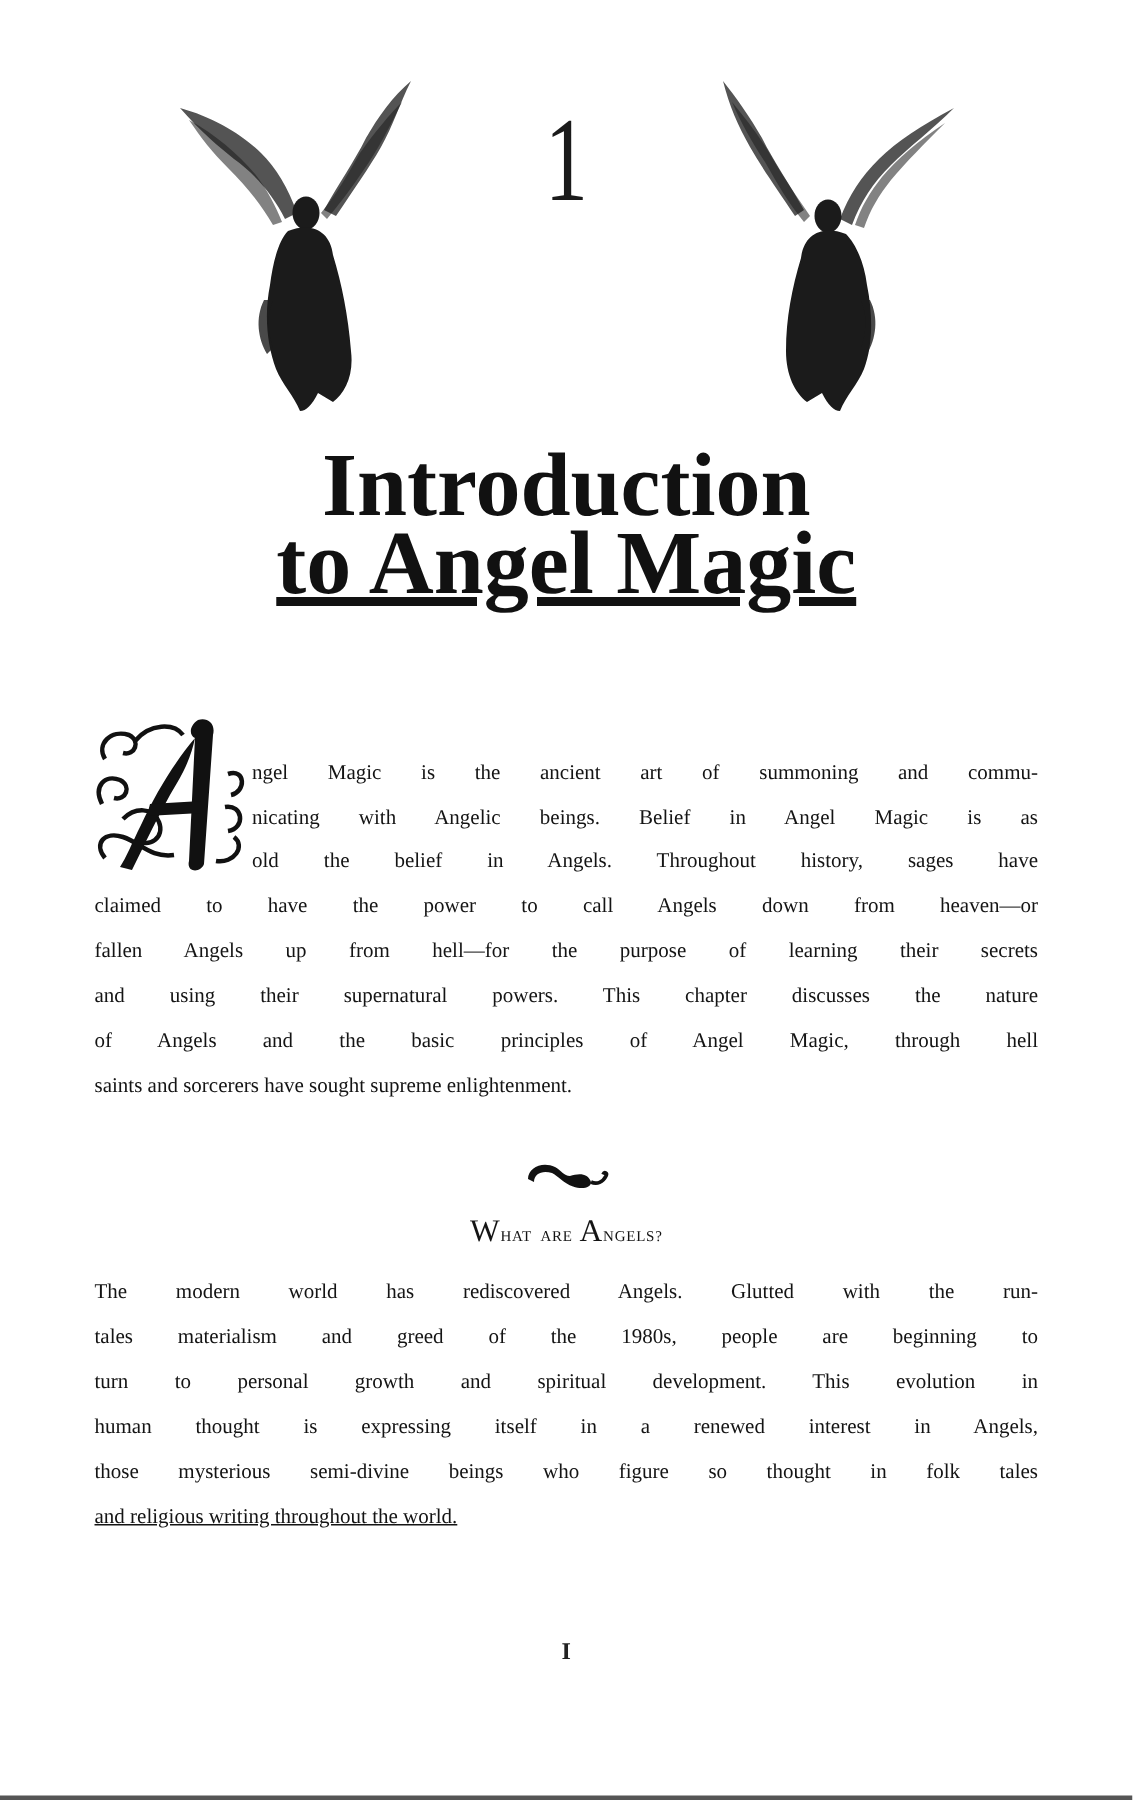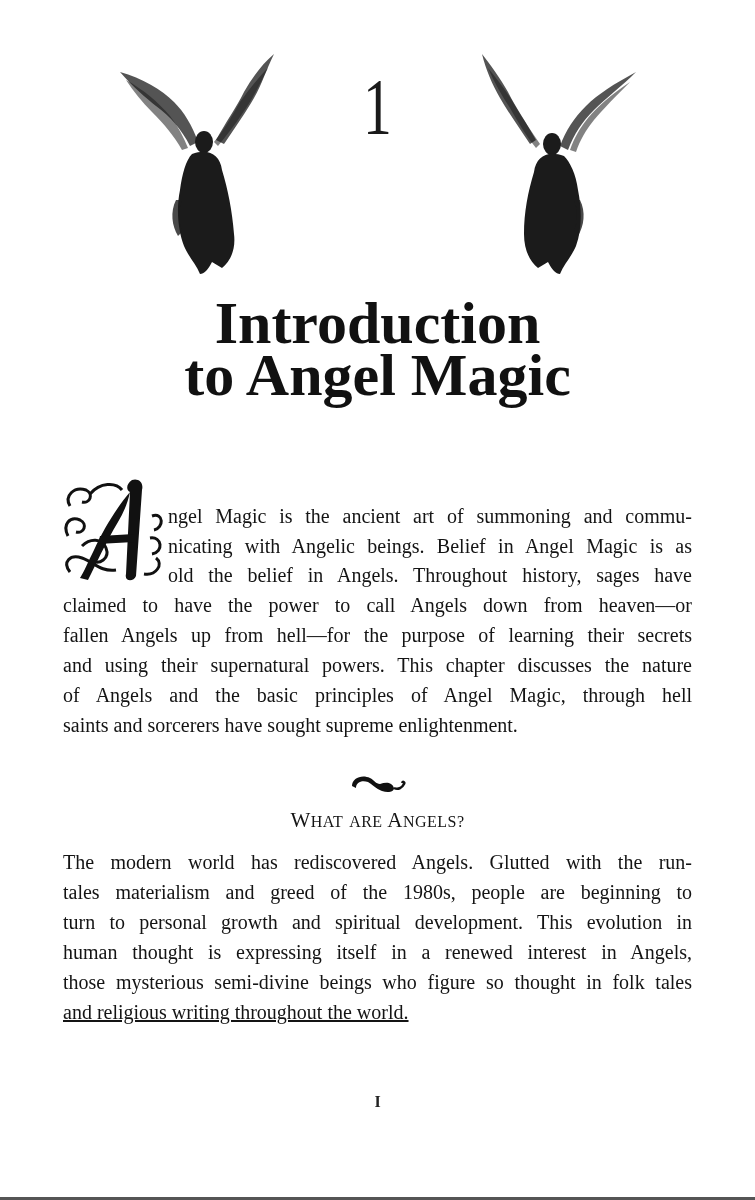--- a/index.html
+++ b/index.html
@@ -4,27 +4,27 @@
 <style>
   html, body { margin:0; padding:0; background:#ffffff; }
   body { width:755px; height:1200px; position:relative; overflow:hidden;
          font-family:"Liberation Serif","DejaVu Serif",serif; color:#111; }
   .angel { position:absolute; width:170px; height:225px; }
   .chapter-num { position:absolute; left:0; width:755px; top:62px; text-align:center;
          font-size:80px; line-height:90px; font-weight:normal; color:#1a1a1a;
          transform:scaleX(0.72); transform-origin:center; }
   .title { position:absolute; left:0; width:755px; text-align:center;
          font-size:60px; font-weight:bold; line-height:50px; color:#111; }
-  .line { position:absolute; white-space:nowrap; font-size:20px; line-height:30px; color:#141414; }
+  .line { position:absolute; white-space:nowrap; font-size:14px; line-height:30px; color:#141414; }
   .just { text-align:justify; text-align-last:justify; }
   .dropcap { position:absolute; left:60px; top:476px; width:108px; height:108px; }
   .ornament { position:absolute; left:348px; top:772px; width:60px; height:22px; }
   .heading { position:absolute; left:0; width:755px; top:806px; text-align:center;
          font-size:21px; line-height:28px; letter-spacing:0.5px; color:#141414; }
-  .heading .sc { font-size:16px; }
+  .heading .sc { font-size:10px; }
   .pagenum { position:absolute; left:0; width:755px; top:1093px; text-align:center;
          font-size:16px; font-weight:bold; color:#222; }
   .bottom-bar { position:absolute; left:0; top:1197px; width:755px; height:3px; background:#555; }
 </style>
 </head>
 <body>
 
 <svg class="angel" style="left:112px; top:50px;" viewBox="0 0 170 225">
   <g fill="#1b1b1b">
 
@@ -49,21 +49,21 @@
     <path d="M14,18 C22,28 32,40 40,54 C48,68 58,82 66,94 L62,98 C52,86 44,72 36,58 C28,46 20,32 14,18 Z" opacity="0.55"></path>
     <path d="M162,22 C140,34 124,44 112,56 C100,68 92,80 86,96 L94,100 C100,84 108,72 120,60 C132,48 148,36 162,22 Z" opacity="0.75"></path>
     <path d="M156,32 C138,44 124,56 114,68 C106,78 100,88 96,100 L102,102 C106,90 112,80 120,70 C130,58 142,46 156,32 Z" opacity="0.55"></path>
     <ellipse cx="78" cy="94" rx="9" ry="11"></ellipse>
     <path d="M90,106 C74,100 62,106 60,122 C54,142 50,162 50,184 C50,200 56,212 64,218 L74,212 C78,220 82,224 86,224 C90,214 98,206 102,196 C108,180 108,160 104,140 C102,124 96,112 90,106 Z"></path>
     <path d="M106,150 C112,162 110,176 104,186 L100,182 C104,170 104,160 100,150 Z" opacity="0.8"></path>
   </g>
 </svg>
 
 <div class="title" style="top:298px;">Introduction</div>
-<div class="title" style="top:350px;">to Angel Magic</div>
+<div class="title" style="top:350px;text-decoration:underline;">to Angel Magic</div>
 
 <svg class="dropcap" viewBox="0 0 108 108">
   <g fill="none" stroke="#111" stroke-width="3">
     <path d="M10,30 C4,20 14,10 26,14 C34,18 30,28 22,26"></path>
     <path d="M30,18 C40,6 56,6 62,14"></path>
     <path d="M8,60 C2,48 10,40 20,44 C28,48 24,58 16,56"></path>
     <path d="M10,96 C2,86 10,78 22,82 C34,86 40,96 56,94"></path>
     <path d="M92,40 C104,36 104,52 94,54"></path>
     <path d="M90,62 C102,60 104,76 92,78"></path>
     <path d="M84,98 C96,100 104,88 96,82"></path>

